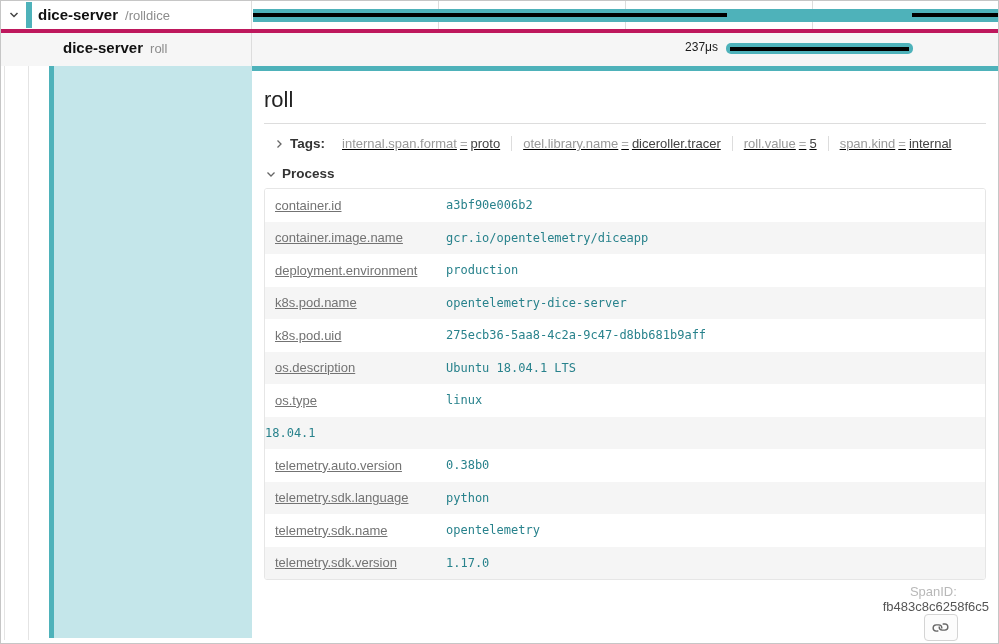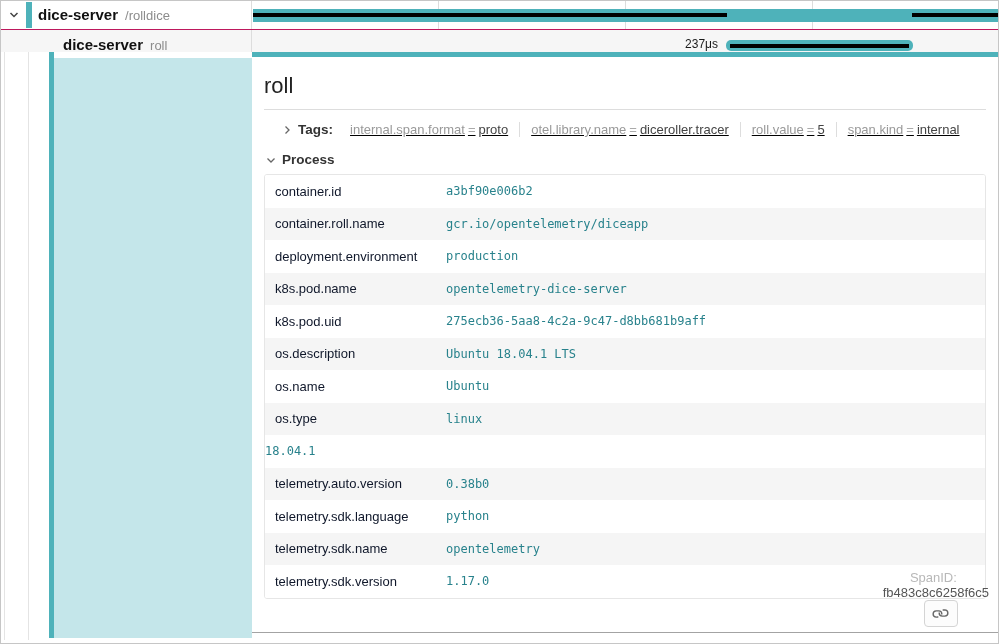--- a/index.html
+++ b/index.html
@@ -19,21 +19,21 @@
   .guide-1 { left:3px; } .guide-2 { left:27px; }
   .span-accent-bar { position:absolute; left:48px; top:30px; width:5px; height:607px; z-index:3; }
   .span-fill { position:absolute; left:53px; top:57px; width:198px; height:580px; z-index:2; }
 
   
   .timeline-top { position:relative; z-index:4; }
   .gridline { position:absolute; width:1px; top:0; height:57px; background:#dcdcdc; z-index:0; }
   .g1{left:437px;} .g2{left:624px;} .g3{left:811px;}
   .tl-row { display:flex; position:relative; }
   .tl-row-1 { height:28px; }
-  .tl-row-2 { height:23px; background:#f6f6f6; border-top:1px solid #be185d; }
+  .tl-row-2 { height:37px; background:#f6f6f6; border-top:4px solid #be185d; }
   .tl-names { width:251px; border-right:1px solid #ddd; position:relative; flex:none; }
   .tl-track { flex:1; position:relative; }
 
   .chevron-btn { position:absolute; left:6px; top:8px; width:14px; height:14px; cursor:pointer; background:none; border:none; }
   .svc-chip { position:absolute; left:25px; top:1px; width:6px; height:26px; }
   .row1-text { position:absolute; left:37px; top:5px; white-space:nowrap; }
   .row2-text { position:absolute; left:62px; top:6px; white-space:nowrap; }
   .svc-name { font-size:15px; font-weight:bold; color:#111; }
   .op-name { font-size:13px; color:#8c8c8c; margin-left:7px; }
 
@@ -57,35 +57,35 @@
   .card-header { display:flex; justify-content:space-between; align-items:center; padding:16px 14px 10px 12px; }
   .card-title { font-size:22px; font-weight:500; color:#222; }
   .summary { display:flex; align-items:center; font-size:14px; }
   .sum-item { padding:0 12px; white-space:nowrap; }
   .sum-item + .sum-item { border-left:1px solid #ddd; }
   .sum-item:last-child { padding-right:0; }
   .sum-label { color:#999; }
   .sum-value { color:#222; font-weight:bold; }
   .header-rule { border-bottom:1px solid #ddd; margin:0 12px; }
 
-  .tags-line { display:flex; align-items:center; padding:12px 12px 4px 28px; font-size:13px; }
+  .tags-line { display:flex; align-items:center; padding:12px 12px 4px 20px; font-size:13px; }
   .section-chevron { width:14px; display:inline-flex; justify-content:center; margin-right:4px; cursor:pointer; background:none; border:none; }
   .section-label { font-size:13.5px; font-weight:bold; color:#333; margin-right:6px; }
   .tag-item { padding:0 11px; white-space:nowrap;text-decoration:underline; }
   .tag-item + .tag-item { border-left:1px solid #ddd; }
   .tag-key { color:#999; }
   .tag-eq { color:#aaa; padding:0 3px; }
   .tag-val { color:#444; }
 
   .process-line { display:flex; align-items:center; padding:11px 12px 7px 12px; }
 
   .kv-table { margin:0 12px; border:1px solid #e6e6e6; border-radius:3px; overflow:hidden; }
   .kv-row { display:flex; align-items:center; height:32.5px; background:#fff; }
   .kv-row:nth-child(even) { background:#f5f5f5; }
-  .kv-key { width:181px; flex:none; padding-left:10px; font-size:13px; color:#0f172a; }
+  .kv-key { width:181px; flex:none; padding-left:10px; font-size:13px; color:#737373;text-decoration:underline; }
   .kv-val { font-family:"DejaVu Sans Mono", monospace; font-size:12px; color:#28828c; font-weight:500; }
 
   .card-footer { position:absolute; right:9px; bottom:5px; display:flex; align-items:center;flex-direction:column; }
   .spanid-label { color:#b8b8b8; font-size:13px; margin-right:5px; }
   .spanid-value { color:#555; font-size:13px; font-weight:500; }
   .link-button { margin-left:10px; width:34px; height:27px; border:1px solid #d4d4d4; border-radius:4px;
                  background:#fcfcfc; display:flex; align-items:center; justify-content:center; cursor:pointer; }
   .link-button svg { transform:rotate(45deg); }
 </style>
 </head>
@@ -178,42 +178,38 @@
         </button>
         <span class="section-label">Process</span>
       </div>
 
       <div class="kv-table">
         <div class="kv-row">
             <span class="kv-key">container.id</span>
             <span class="kv-val">a3bf90e006b2</span>
           </div>
         <div class="kv-row">
-            <span class="kv-key">container.roll.name</span>
+            <span class="kv-key">container.image.name</span>
             <span class="kv-val">gcr.io/opentelemetry/diceapp</span>
           </div>
         <div class="kv-row">
             <span class="kv-key">deployment.environment</span>
             <span class="kv-val">production</span>
           </div>
         <div class="kv-row">
             <span class="kv-key">k8s.pod.name</span>
             <span class="kv-val">opentelemetry-dice-server</span>
           </div>
         <div class="kv-row">
             <span class="kv-key">k8s.pod.uid</span>
             <span class="kv-val">275ecb36-5aa8-4c2a-9c47-d8bb681b9aff</span>
           </div>
         <div class="kv-row">
             <span class="kv-key">os.description</span>
             <span class="kv-val">Ubuntu 18.04.1 LTS</span>
-          </div>
-        <div class="kv-row">
-            <span class="kv-key">os.name</span>
-            <span class="kv-val">Ubuntu</span>
           </div>
         <div class="kv-row">
             <span class="kv-key">os.type</span>
             <span class="kv-val">linux</span>
           </div>
         <div class="kv-row">
             <span class="kv-val">18.04.1</span>
           </div>
         <div class="kv-row">
             <span class="kv-key">telemetry.auto.version</span>

